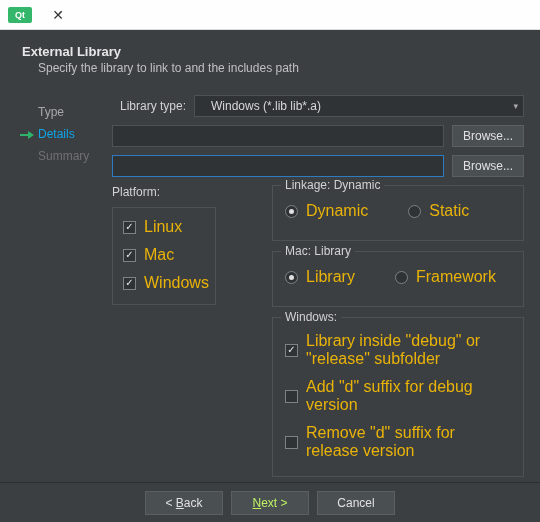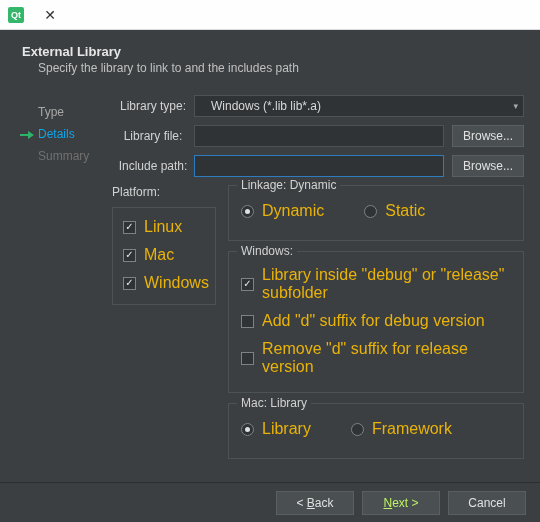--- a/index.html
+++ b/index.html
@@ -15,21 +15,21 @@
   .titlebar {
     height: 30px;
     background: #fefefe;
     display: flex;
     align-items: center;
     padding: 0 8px;
     color: #222;
     border-bottom: 1px solid #dcdcdc;
   }
   .app-icon {
-    width: 16px; height: 16px;
+    width: 24px; height: 16px;
     background: #34b76b;
     border-radius: 2px;
     display: inline-flex;
     align-items: center;
     justify-content: center;
     font-size: 9px;
     color: #fff;
     font-weight: bold;
     margin-right: 6px;
   }
@@ -145,40 +145,41 @@
   .radio.checked::after {
     content: ""; width: 5px; height: 5px; border-radius: 50%; background: #e0e0e0;
   }
   .chk.checked::after { content: "✓"; font-size: 10px; line-height: 1; }
   .right-col { flex: 1; }
   .group-box {
     border: 1px solid #4d5255;
     padding: 10px 12px 6px 12px;
     margin-bottom: 10px;
     position: relative;
+    margin-left: 44px;
   }
   .group-box .group-head {
     position: absolute;
     top: -8px; left: 8px;
     background: #3b3f42;
     padding: 0 4px;
     margin: 0;
   }
   .radio-line {
     display: flex;
     gap: 40px;
     margin-top: 6px;
     margin-bottom: 4px;
   }
   .windows-box .chk-row { margin-bottom: 10px; }
   .footer {
     height: 40px;
     display: flex;
     align-items: center;
-    justify-content: flex-end;
+    justify-content: center;
     gap: 8px;
     padding: 0 14px;
     border-top: 1px solid #2c2f31;
     background: #3b3f42;
   }
   .footer-btn {
     min-width: 78px;
     height: 24px;
     background: #4a4f52;
     border: 1px solid #5a5f62;
@@ -230,27 +231,25 @@
 
       <div class="row">
         <div class="row-label">Library type:</div>
         <div class="combo-wrap">
           <input class="combo" readonly="" value="Windows (*.lib lib*.a)" style="">
           <span class="combo-arrow">▾</span>
         </div>
       </div>
 
       <div class="row">
-        <div class="row-label">Library file:</div>
         <input class="text-input" value="" style="">
         <button class="browse-btn">Browse...</button>
       </div>
 
       <div class="row">
-        <div class="row-label">Include path:</div>
         <input class="text-input focused" value="" style="">
         <button class="browse-btn">Browse...</button>
       </div>
 
       <div class="two-col">
         <div class="platform-col">
           <div class="platform-head">Platform:</div>
           <div class="plat-box">
             <div class="chk-row">
               <span class="chk checked"></span>
@@ -276,51 +275,51 @@
                 <span class="radio checked"></span>
                 <span>Dynamic</span>
               </div>
               <div class="radio-row">
                 <span class="radio"></span>
                 <span>Static</span>
               </div>
             </div>
           </div>
 
-          <div class="group-box windows-box">
-            <div class="group-head">Windows:</div>
-            <div style="height:4px"></div>
-            <div class="chk-row">
-              <span class="chk checked"></span>
-              <span>Library inside "debug" or "release" subfolder</span>
-            </div>
-            <div class="chk-row">
-              <span class="chk"></span>
-              <span>Add "d" suffix for debug version</span>
-            </div>
-            <div class="chk-row">
-              <span class="chk"></span>
-              <span>Remove "d" suffix for release version</span>
-            </div>
-          </div>
-
           <div class="group-box">
             <div class="group-head">Mac: Library</div>
             <div class="radio-line">
               <div class="radio-row">
                 <span class="radio checked"></span>
                 <span>Library</span>
               </div>
               <div class="radio-row">
                 <span class="radio"></span>
                 <span>Framework</span>
               </div>
             </div>
           </div>
 
+          <div class="group-box windows-box">
+            <div class="group-head">Windows:</div>
+            <div style="height:4px"></div>
+            <div class="chk-row">
+              <span class="chk checked"></span>
+              <span>Library inside "debug" or "release" subfolder</span>
+            </div>
+            <div class="chk-row">
+              <span class="chk"></span>
+              <span>Add "d" suffix for debug version</span>
+            </div>
+            <div class="chk-row">
+              <span class="chk"></span>
+              <span>Remove "d" suffix for release version</span>
+            </div>
+          </div>
+
         </div>
       </div>
 
     </div>
   </div>
 </div>
 
 <div class="footer">
   <button class="footer-btn"><span>&lt; </span><span class="underline-char">B</span><span>ack</span></button>
   <button class="footer-btn disabled"><span class="underline-char">N</span><span>ext &gt;</span></button>

